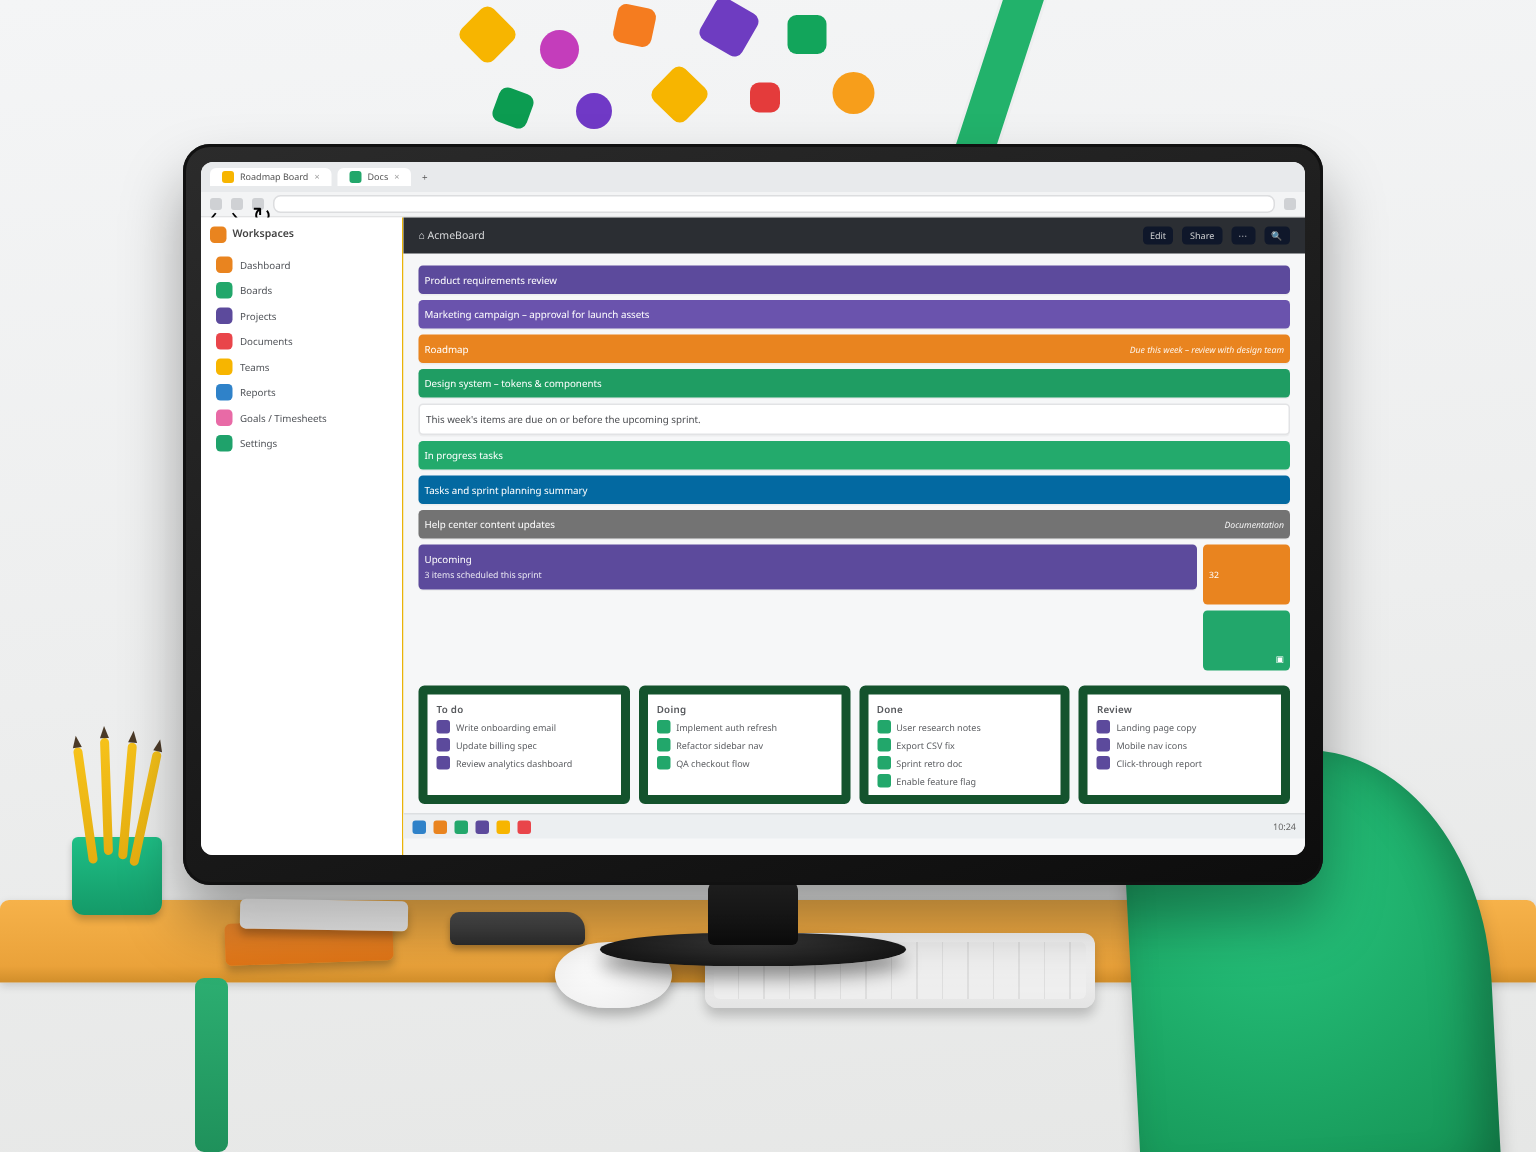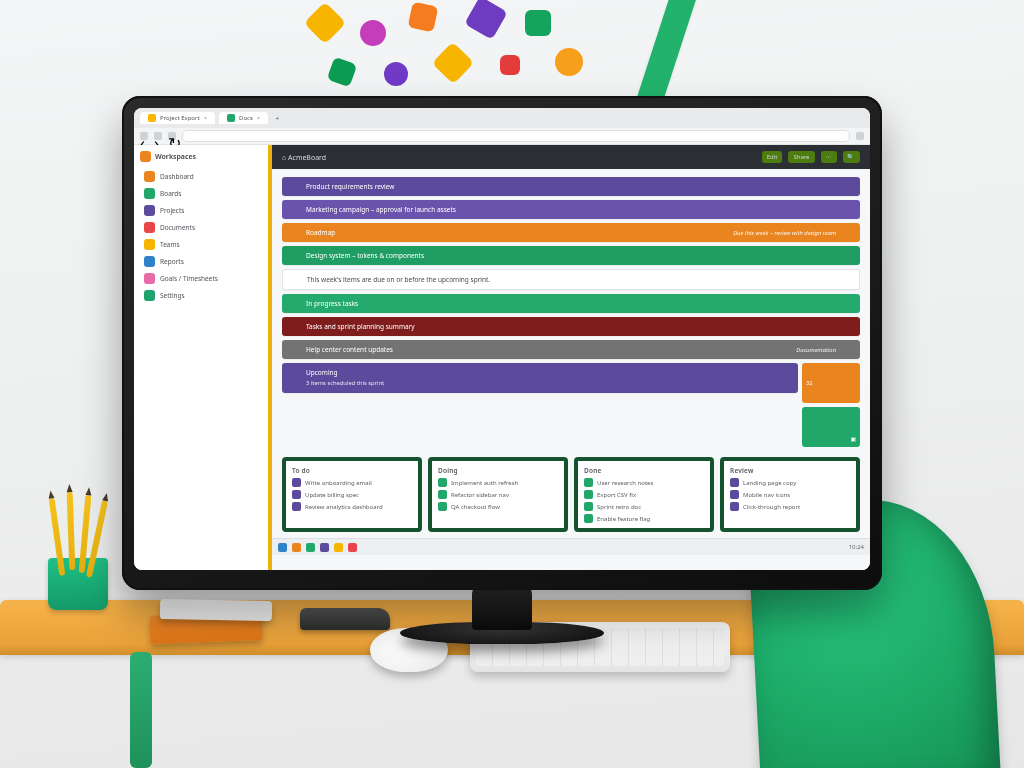--- a/index.html
+++ b/index.html
@@ -67,42 +67,42 @@
 
   
   .tabstrip{height:20px;background:#e8eaec;display:flex;align-items:center;padding:0 6px;gap:6px;font-size:6px;color:#555;}
   .tab{background:#fff;border-radius:4px 4px 0 0;padding:2px 8px;display:flex;align-items:center;gap:4px;}
   .tab .dot{width:8px;height:8px;border-radius:2px;}
   .tab .x{color:#999;}
   .addrbar{height:16px;background:#f3f4f5;border-bottom:1px solid #e2e3e4;display:flex;align-items:center;padding:0 6px;gap:6px;}
   .omnibox{flex:1;height:10px;background:#fff;border:1px solid #dcdddf;border-radius:5px;}
   .ctrl{width:8px;height:8px;border-radius:2px;background:#cfd1d4;}
   .app{flex:1;display:flex;min-height:0;}
-  .sidebar{width:122px;background:#fff;border-right:4px solid #eab308;padding:6px 6px;display:flex;flex-direction:column;gap:4px;}
+  .sidebar{width:122px;background:#fff;border-right:1px solid #eab308;padding:6px 6px;display:flex;flex-direction:column;gap:4px;}
   .side-head{display:flex;align-items:center;gap:4px;color:#444;font-size:7px;font-weight:600;margin-bottom:2px;}
   .side-item{display:flex;align-items:center;gap:5px;padding:3px 4px;border-radius:4px;font-size:6.5px;color:#505358;cursor:pointer;}
   .sq{width:11px;height:11px;border-radius:3px;flex:0 0 auto;}
   .main{flex:1;display:flex;flex-direction:column;background:#f6f7f8;}
   .mainhdr{height:24px;background:#2b2e33;color:#d9dadc;display:flex;align-items:center;padding:0 10px;font-size:7px;gap:6px;}
   .mainhdr .spacer{flex:1;}
-  .hbtn{padding:2px 5px;border-radius:3px;background:#4d7c0f;font-size:6px;color:#cfd0d2;cursor:pointer;}
+  .hbtn{padding:2px 5px;border-radius:3px;background:#0f172a;font-size:6px;color:#cfd0d2;cursor:pointer;}
   .panel{padding:8px 10px 6px 10px;display:flex;flex-direction:column;gap:4px;}
-  .row{border-radius:3px;color:#fff;font-size:6.5px;padding:5px 24px;display:flex;align-items:center;gap:10px;box-shadow:0 1px 0 rgba(0,0,0,.04);}
+  .row{border-radius:3px;color:#fff;font-size:6.5px;padding:5px 4px;display:flex;align-items:center;gap:10px;box-shadow:0 1px 0 rgba(0,0,0,.04);}
   .row .sub{opacity:.85;font-size:5.8px;}
   .row.purple{background:#5c4a9c;} .row.purple2{background:#6a53ad;}
-  .row.orange{background:#e9841f;} .row.green{background:#1f9d63;} .row.green2{background:#23aa6c;} .row.teal{background:#7f1d1d;}
+  .row.orange{background:#e9841f;} .row.green{background:#1f9d63;} .row.green2{background:#23aa6c;} .row.teal{background:#0369a1;}
   .row.blue{background:#737373;}
   .row.white{background:#fff;color:#4a4c50;border:1px solid #e2e3e5;}
   .row .rt{font-size:5.8px;opacity:.9;font-style:italic;}
   .twocol{display:flex;gap:4px;}
   .twocol>.c{flex:1;}
   .op{background:#e9841f;color:#fff;border-radius:3px;font-size:5.8px;padding:16px 4px;display:flex;flex-direction:column;gap:2px;align-items:flex-start;}
   .gp{background:#22a76b;color:#fff;border-radius:3px;font-size:5.8px;padding:4px 4px;min-height:32px;display:flex;align-items:flex-end;justify-content:flex-end;}
   .cards{display:flex;gap:6px;padding:4px 10px 6px 10px;}
-  .card{flex:1;background:#fff;border:4px solid #14532d;border-radius:4px;padding:5px 6px;display:flex;flex-direction:column;gap:3px;}
+  .card{flex:1;background:#fff;border:6px solid #14532d;border-radius:4px;padding:5px 6px;display:flex;flex-direction:column;gap:3px;}
   .card h5{margin:0;font-size:6.5px;color:#56585c;font-weight:600;letter-spacing:.2px;}
   .li{display:flex;align-items:center;gap:4px;font-size:6px;color:#5e6064;}
   .li .b{width:9px;height:9px;border-radius:2px;flex:0 0 auto;}
   .taskbar{height:16px;background:#eceff1;border-top:1px solid #dcdfe1;display:flex;align-items:center;padding:0 6px;gap:5px;}
   .tbicn{width:9px;height:9px;border-radius:2px;}
   .clock{margin-left:auto;font-size:6px;color:#666;}
 </style>
 </head>
 <body>
 
@@ -152,21 +152,21 @@
 
   <div class="stand-base"></div>
   <div class="stand-neck"></div>
   <div class="monitor">
     <div class="screen">
 
       <div class="tabstrip">
         <div id="tabs" style="display: flex; gap: 4px;">
             <div class="tab">
               <span class="dot" style="background:#f7b500"></span>
-              <span>Project Export</span>
+              <span>Roadmap Board</span>
               <span class="x">×</span>
             </div>
             <div class="tab">
               <span class="dot" style="background:#22a76b"></span>
               <span>Docs</span>
               <span class="x">×</span>
             </div>
           </div>
         <span class="x">＋</span>
       </div>

